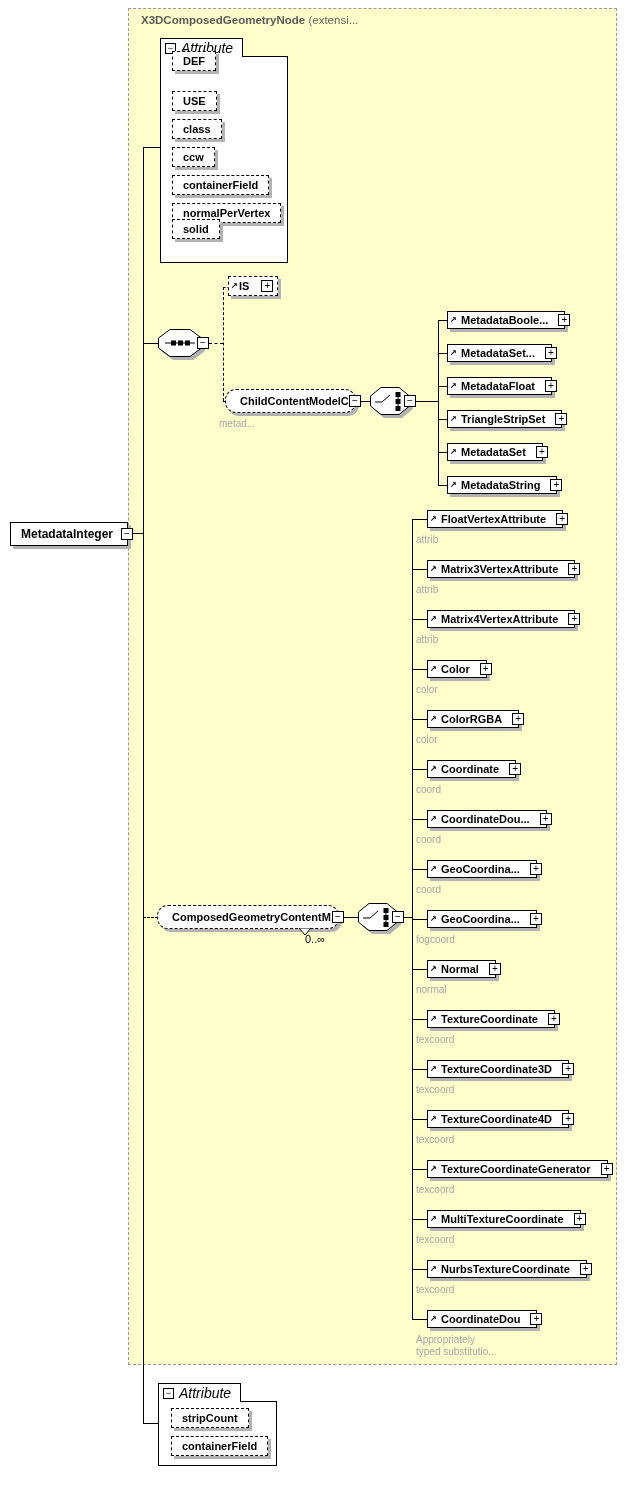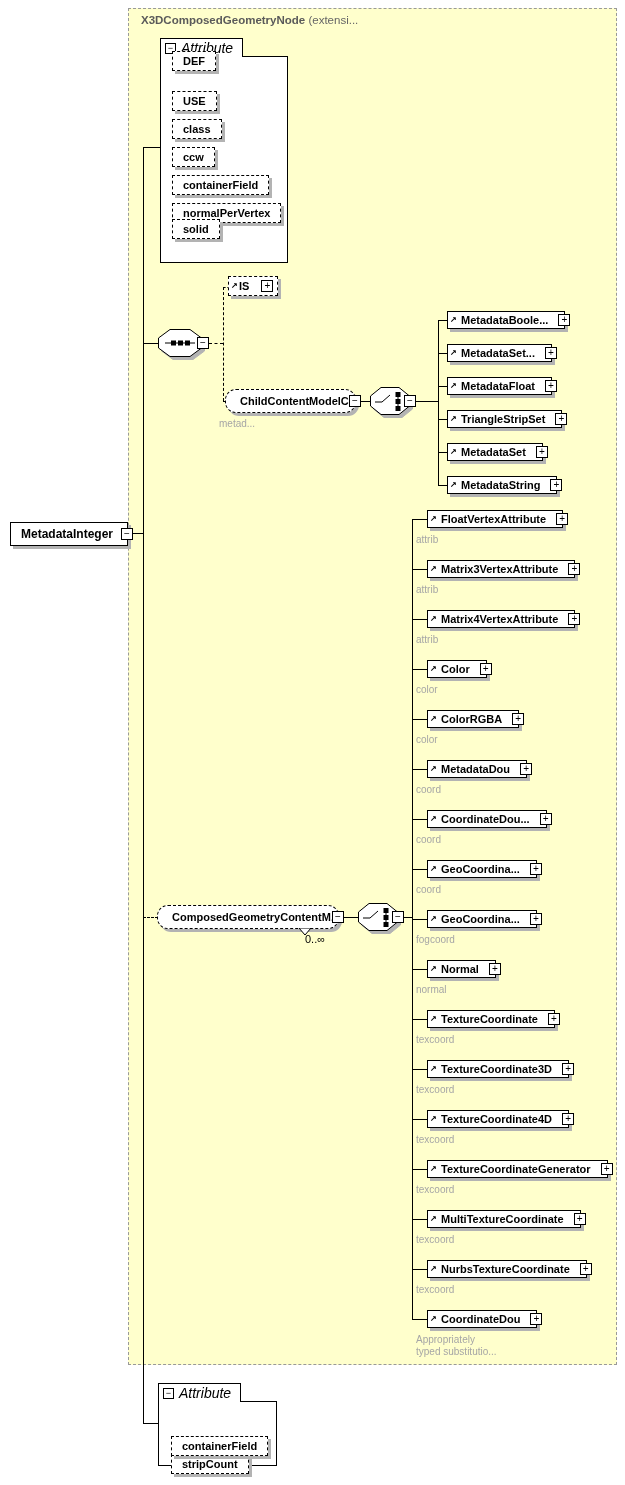--- a/index.html
+++ b/index.html
@@ -217,21 +217,21 @@
     <div class="ebox"><span class="arr">↗</span><span>Color</span><span class="pm">+</span></div>
     <div class="sub">color</div>
   </div>
   <div class="crow" style="top:710px;">
     <div class="stub"></div>
     <div class="ebox"><span class="arr">↗</span><span>ColorRGBA</span><span class="pm">+</span></div>
     <div class="sub">color</div>
   </div>
   <div class="crow" style="top:760px;">
     <div class="stub"></div>
-    <div class="ebox"><span class="arr">↗</span><span>MetadataDou</span><span class="pm">+</span></div>
+    <div class="ebox"><span class="arr">↗</span><span>Coordinate</span><span class="pm">+</span></div>
     <div class="sub">coord</div>
   </div>
   <div class="crow" style="top:810px;">
     <div class="stub"></div>
     <div class="ebox"><span class="arr">↗</span><span>CoordinateDou...</span><span class="pm">+</span></div>
     <div class="sub">coord</div>
   </div>
   <div class="crow" style="top:860px;">
     <div class="stub"></div>
     <div class="ebox"><span class="arr">↗</span><span>GeoCoordina...</span><span class="pm">+</span></div>
@@ -282,16 +282,16 @@
     <div class="ebox"><span class="arr">↗</span><span>CoordinateDou</span><span class="pm">+</span></div>
     <div class="sub">Appropriately
 typed substitutio...</div>
   </div>
 
   <div class="grp-tab" style="left:158px;top:1383px;">
     <span class="minibox">−</span>
     <span class="gl">Attribute</span>
   </div>
   <div class="grp-body" style="left:158px;top:1401px;width:119px;height:65px;"></div>
-  <div class="pill" style="left:171px;top:1408px;z-index:3;margin-top:46px;"><span>stripCount</span></div>
+  <div class="pill" style="left:171px;top:1408px;z-index:3;"><span>stripCount</span></div>
   <div class="pill" style="left:171px;top:1436px;z-index:3;"><span>containerField</span></div>
 
 </div>
 
 </body></html>

